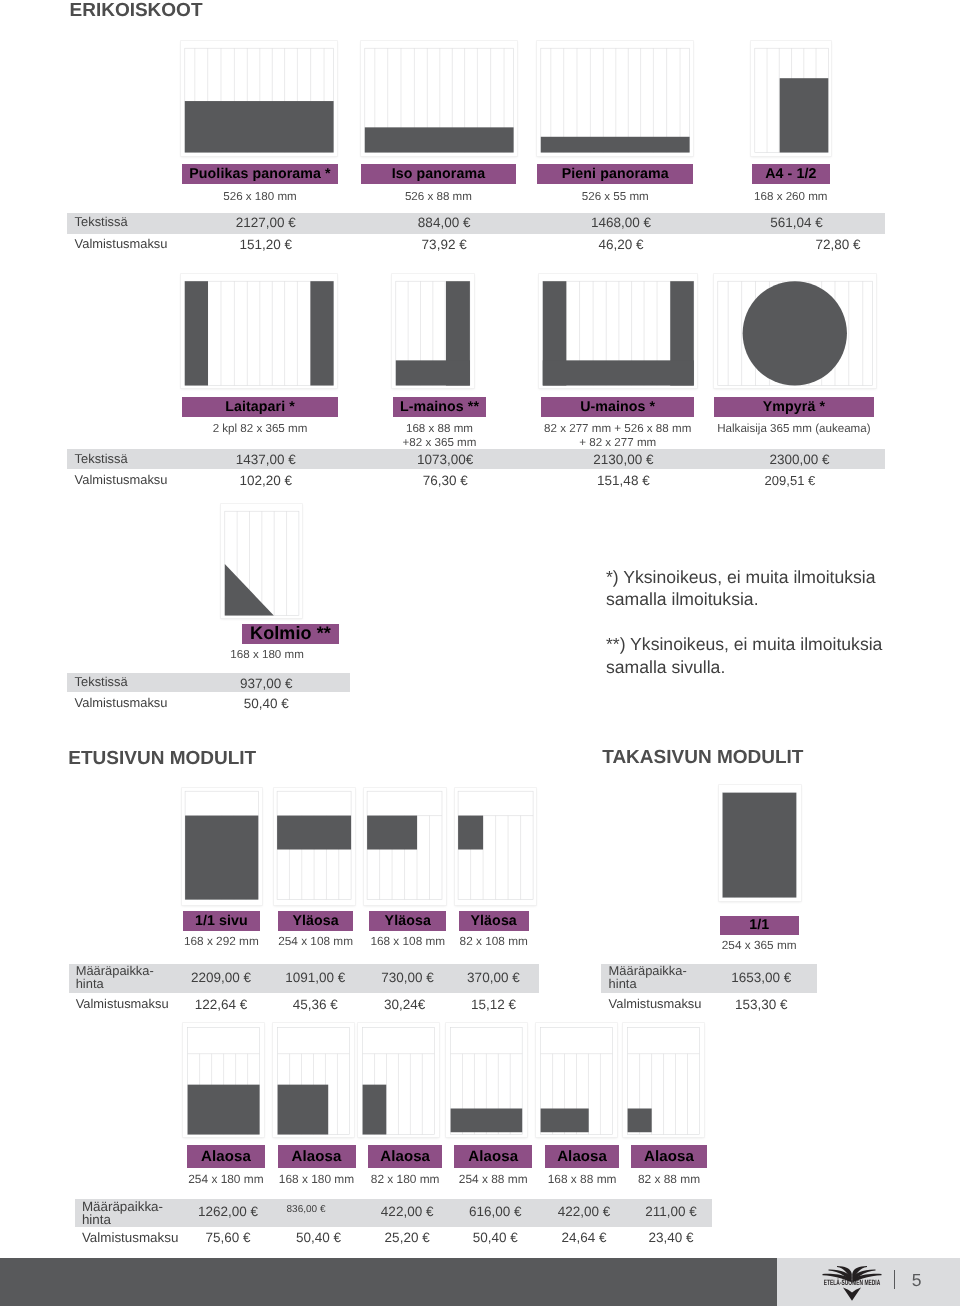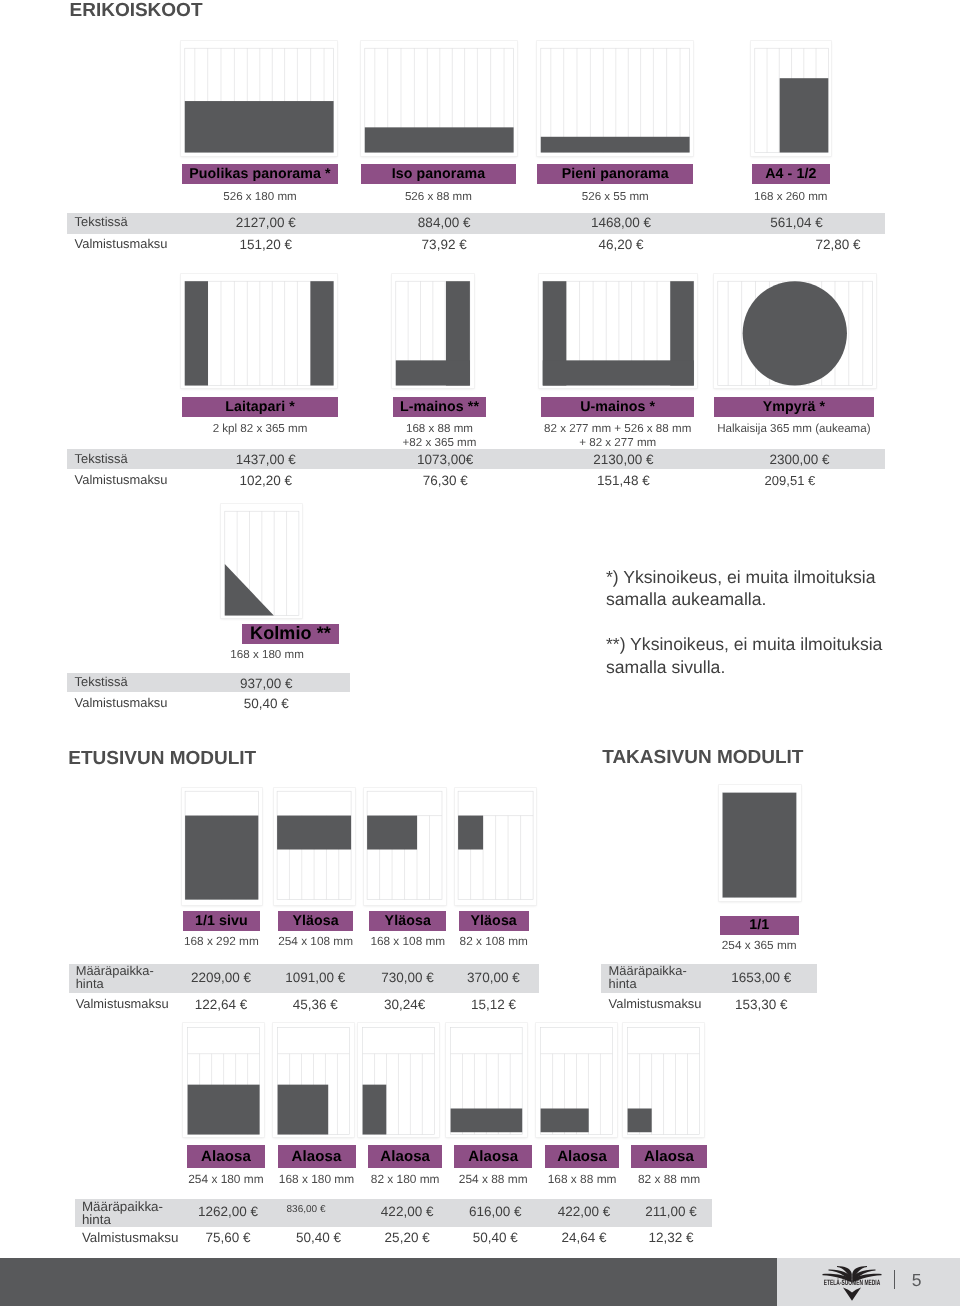--- a/index.html
+++ b/index.html
@@ -475,29 +475,29 @@
           <line x1="64.52" y1="30.71" x2="64.52" y2="111.5" stroke="#dbdcde" stroke-width="0.6"></line>
           <line x1="4.6" y1="30.71" x2="76.5" y2="30.71" stroke="#dbdcde" stroke-width="0.6"></line>
           <rect x="4.6" y="85.5" width="24.09" height="23.75" fill="#58595b"></rect>
         </svg>
   </div>
   <div class="plabel" style="left:631.4px;top:1145px;width:75.2px;height:23.2px;font-size:15px;">Alaosa</div>
   <div class="cap" style="left:611.4px;top:1173.4px;width:115.2px;font-size:11.9px;line-height:13.5px;">
     <span>82 x 88 mm</span>
   </div>
   <div class="cell" style="left:608.4px;top:1204.4px;width:125.2px;font-size:13.5px;">211,00 €</div>
-  <div class="cell" style="left:608.4px;top:1229.8px;width:125.2px;font-size:13.5px;">12,32 €</div>
+  <div class="cell" style="left:608.4px;top:1229.8px;width:125.2px;font-size:13.5px;">23,40 €</div>
 </div>
 
 <div class="sect-title" style="left:68.3px;top:748px;">ETUSIVUN MODULIT</div>
 <div class="sect-title" style="left:602.2px;top:747px;">TAKASIVUN MODULIT</div>
 
 <div class="note" style="left:606px;top:565.5px;">
   <span>*) Yksinoikeus,  ei muita ilmoituksia</span><br>
-  <span>samalla aukeamalla.</span>
+  <span>samalla ilmoituksia.</span>
 </div>
 <div class="note" style="left:606px;top:633px;">
   <span>**) Yksinoikeus,  ei muita ilmoituksia</span><br>
   <span>samalla sivulla.</span>
 </div>
 
 <div id="footlight"></div>
 <div id="footdark"></div>
 <div id="logo">
   <svg width="64" height="38" viewBox="0 0 64 38">

